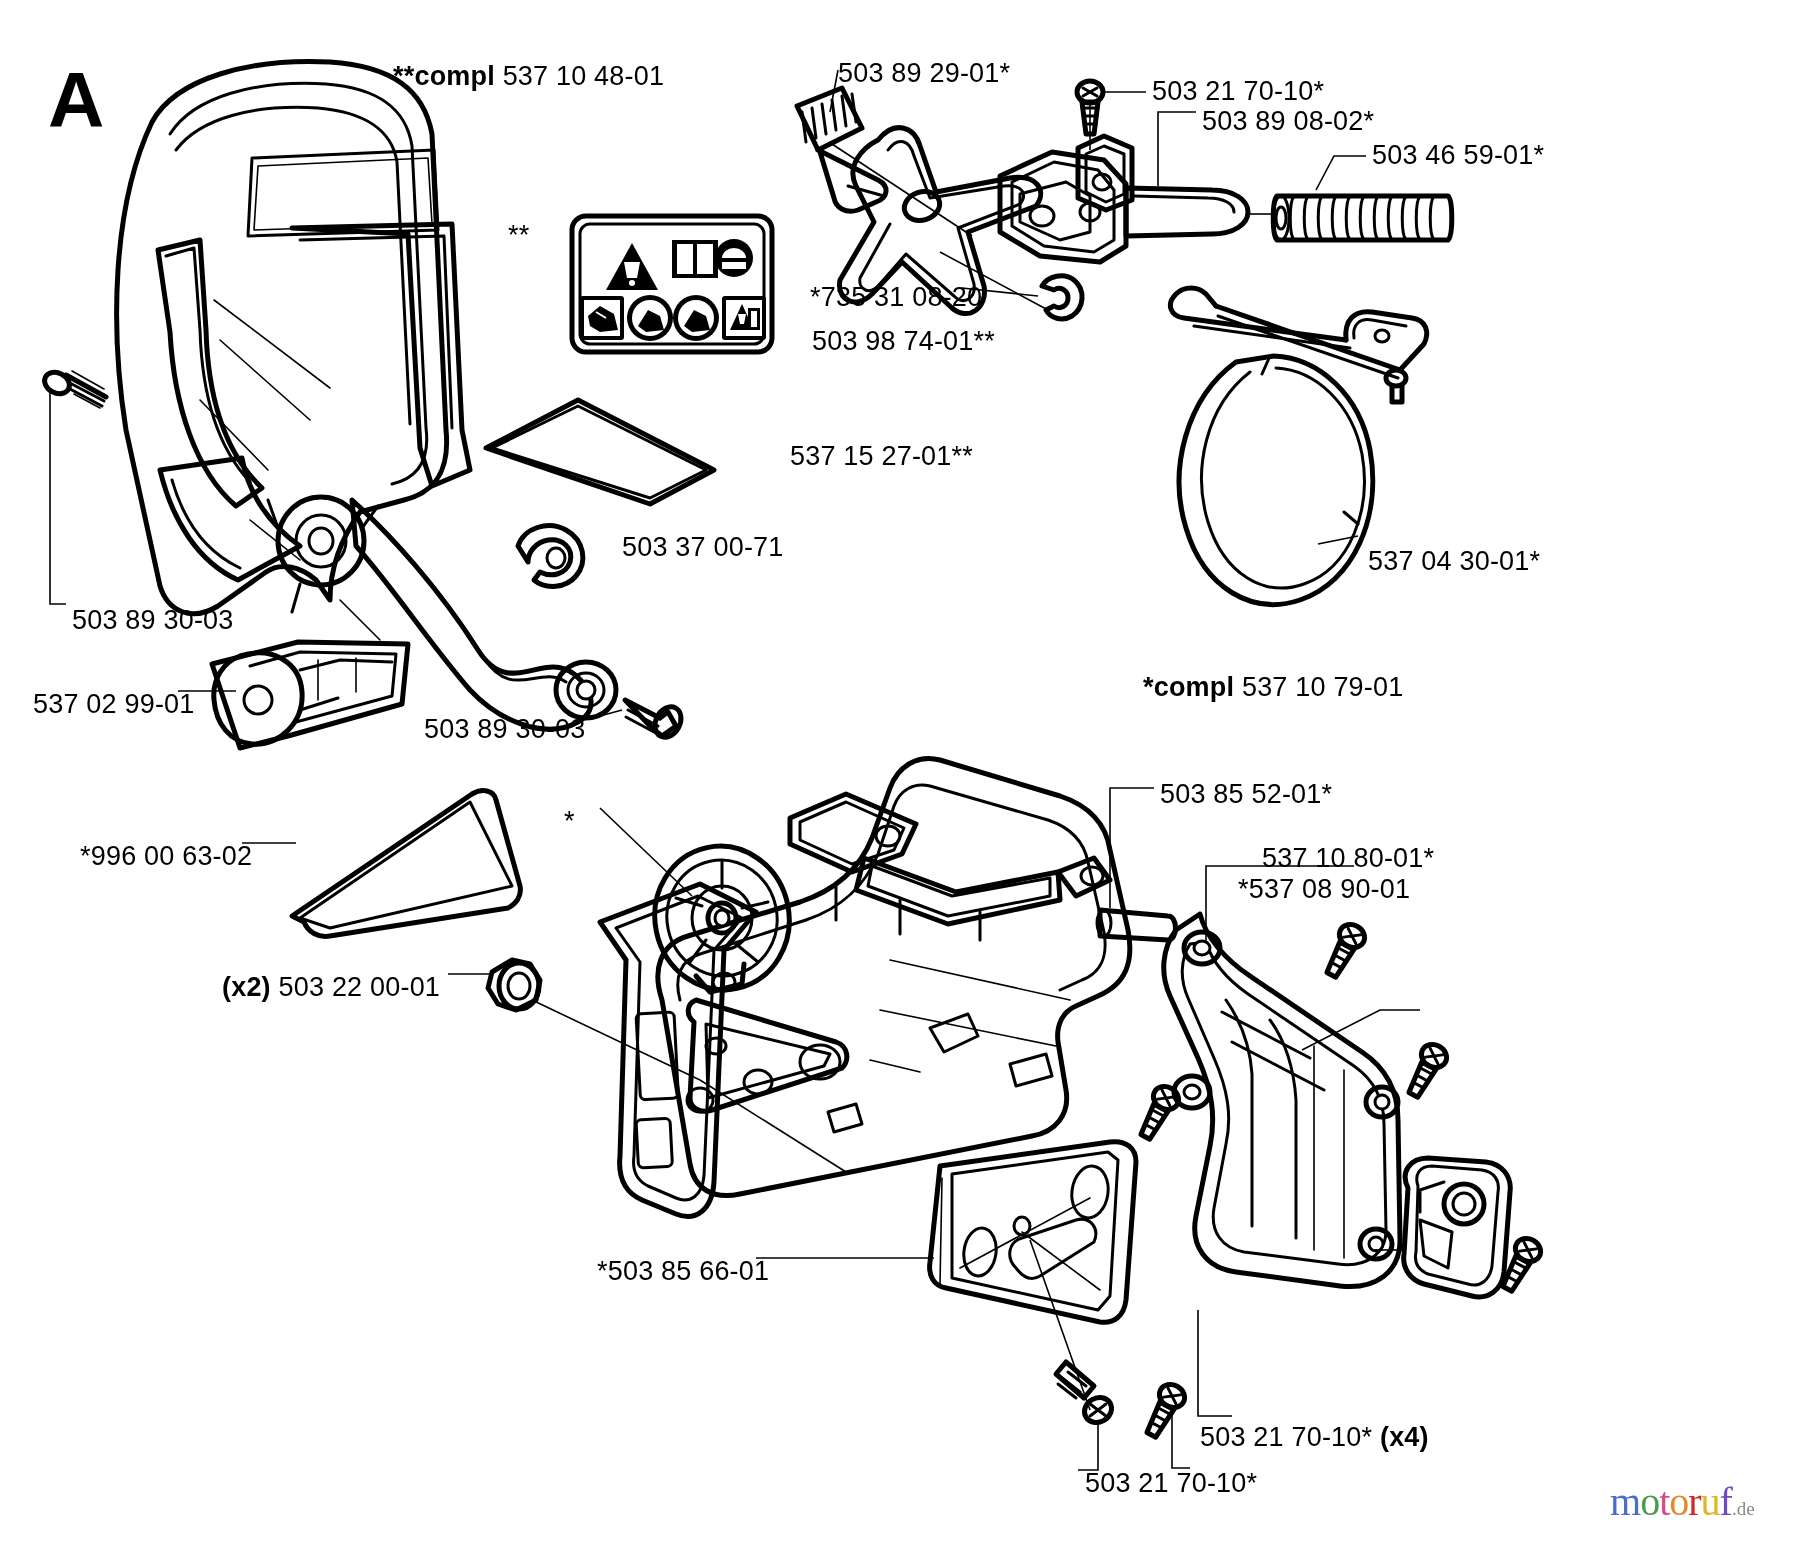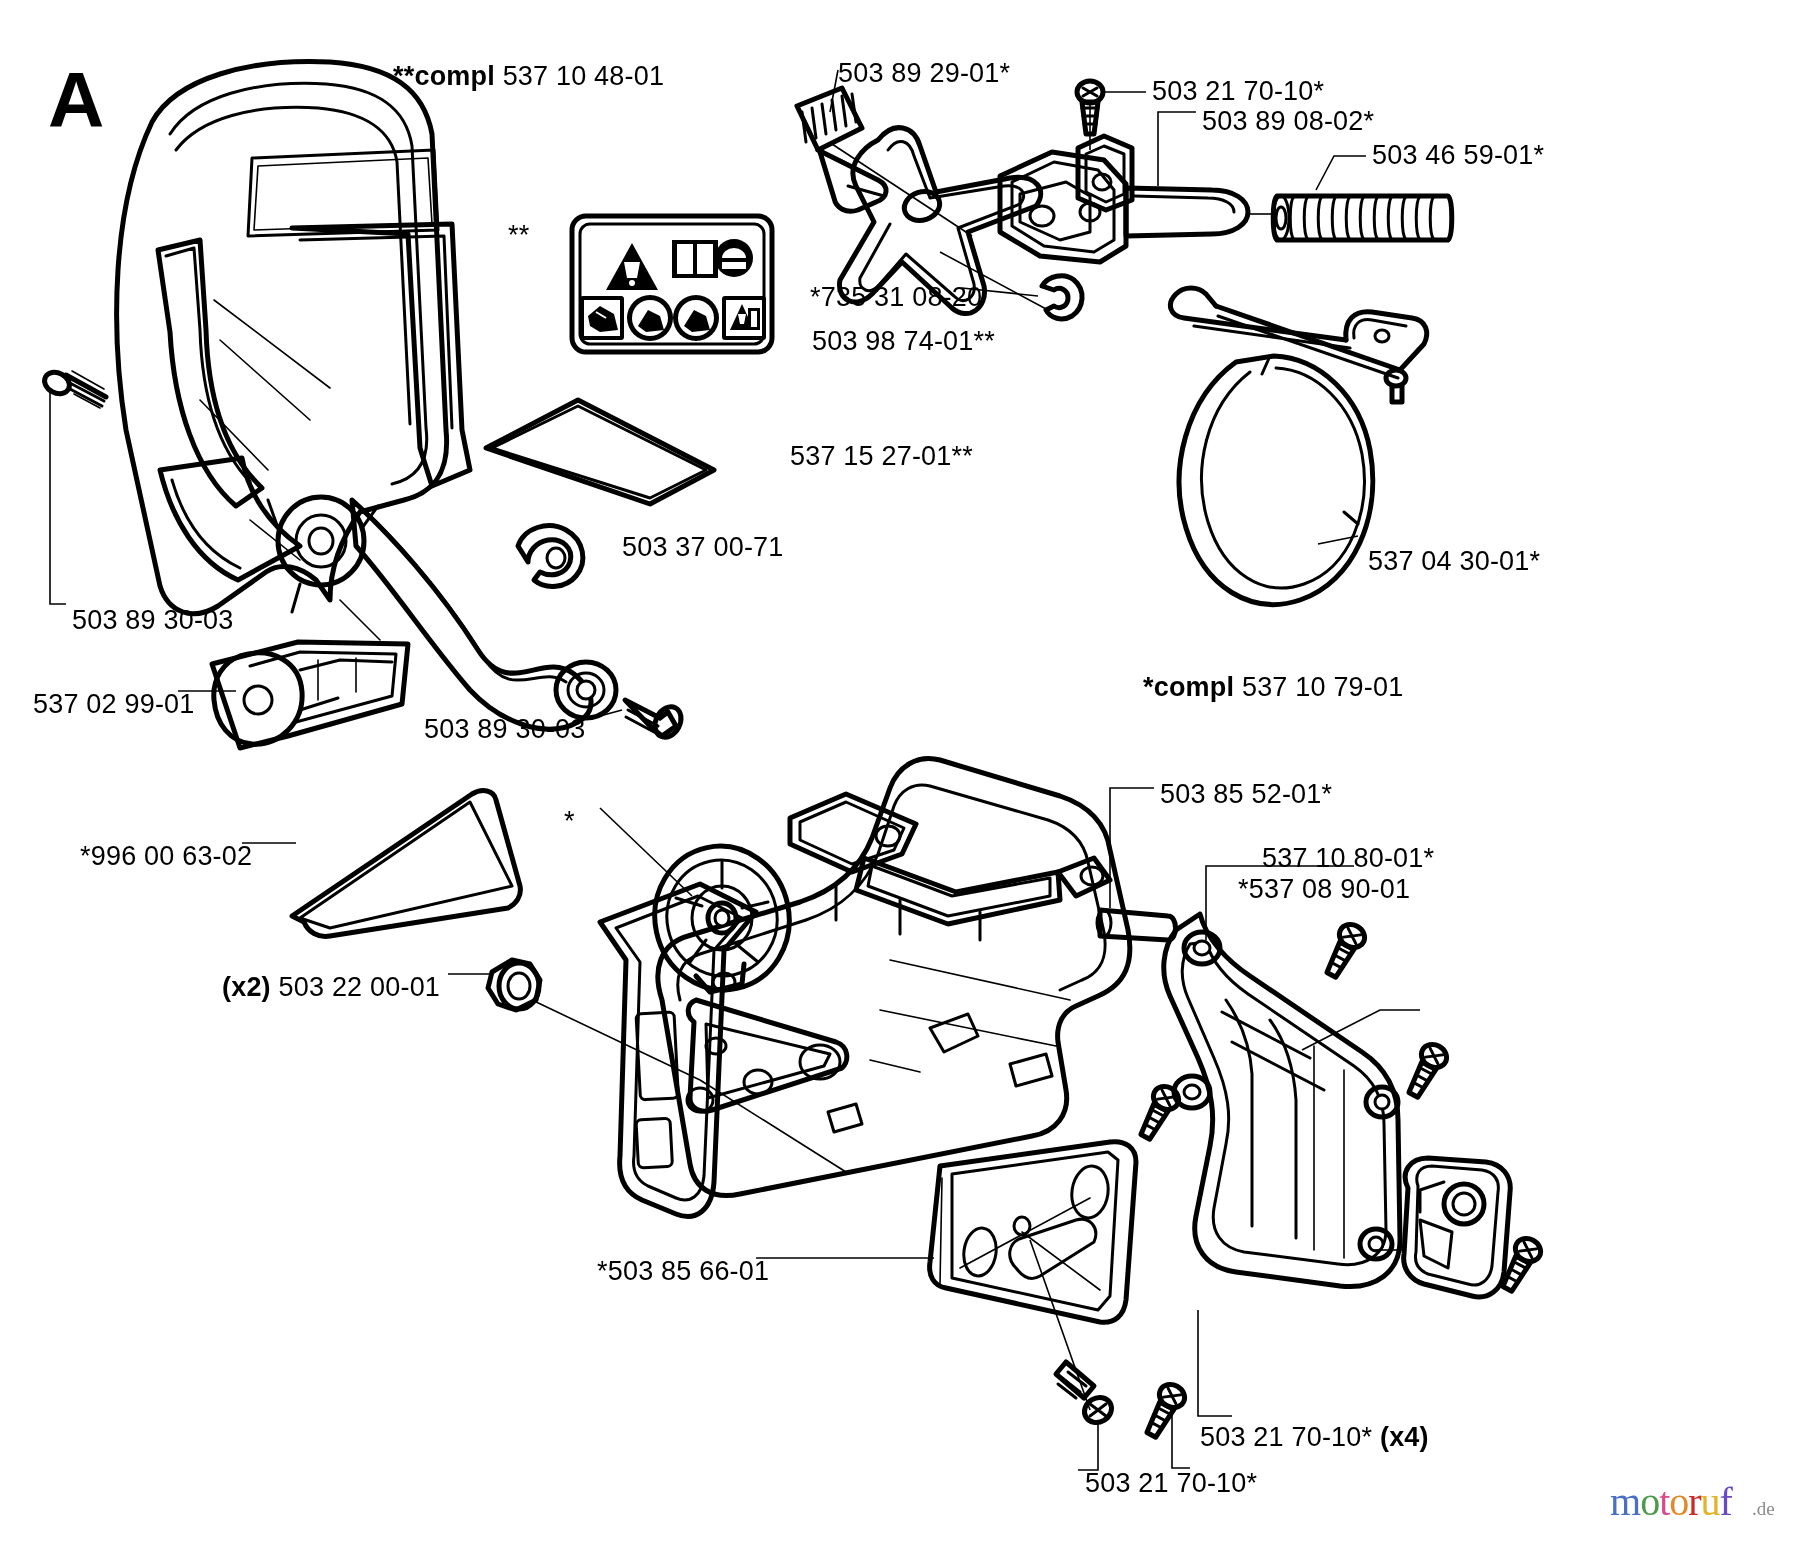--- a/index.html
+++ b/index.html
@@ -6,21 +6,21 @@
   body{width:1800px;height:1544px;position:relative;overflow:hidden;
        font-family:"Liberation Sans", sans-serif;color:#000;}
   #sheet{position:absolute;left:0;top:0;width:1800px;height:1544px;}
   svg.art{position:absolute;left:0;top:0;width:1800px;height:1544px;overflow:visible;}
   .lbl{position:absolute;white-space:nowrap;font-size:27px;letter-spacing:0.2px;
        line-height:1;color:#000;font-family:"Liberation Sans", sans-serif;}
   .lbl b{font-weight:bold;}
   .plate{position:absolute;font-size:78px;font-weight:bold;font-family:"Liberation Sans", sans-serif;}
   .wm{position:absolute;font-family:"Liberation Serif", serif;font-size:40px;
       letter-spacing:-1px;line-height:1;}
-  .wm .s{font-size:19px;color:#8a8a8a;letter-spacing:0;margin-left:20px;}
+  .wm .s{font-size:19px;color:#8a8a8a;letter-spacing:0;}
 </style>
 </head>
 <body>
 
 <div id="sheet">
 
   <svg class="art" viewBox="0 0 1800 1544">
     <defs>
       <style>
         .o{fill:none;stroke:#000;stroke-width:5;stroke-linejoin:round;stroke-linecap:round;}

